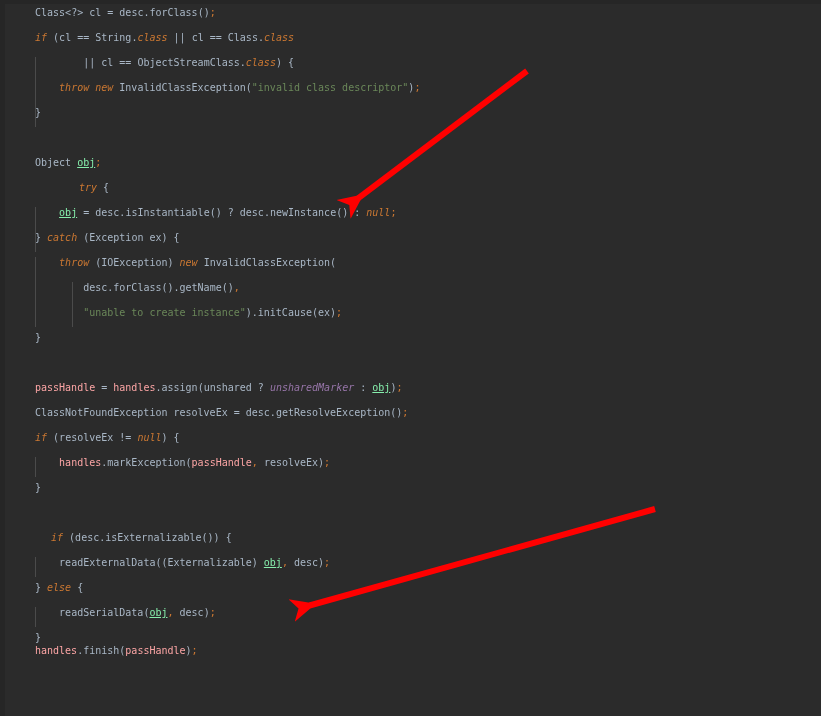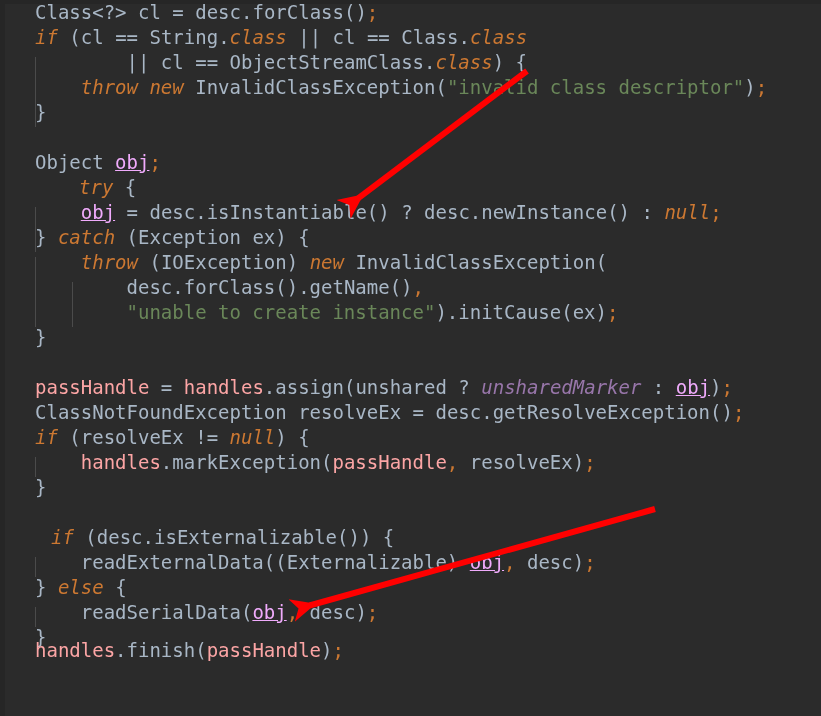--- a/index.html
+++ b/index.html
@@ -34,37 +34,37 @@
     left: 0; top: 0;
     width: 821px;
     height: 716px;
   }
   .line {
     position: absolute;
     left: 0;
     height: 25px;
     line-height: 25px;
     white-space: pre;
-    font-size: 19px;
+    font-size: 10px;
     letter-spacing: 0px;
     color: #a9b7c6;
   }
   
   .guide {
     position: absolute;
     width: 1px;
     background: #4b4b4b;
   }
   
   .kw      { color: #cc7832; font-style: italic; }
   .str     { color: #6a8759; }
   .fld     { color: #fca5a5; }
   .fld-st  { color: #9876aa; font-style: italic; }
   .ident   { color: #a9b7c6; }
-  .local-u { color: #f0abfc; text-decoration: underline; }
+  .local-u { color: #86efac; text-decoration: underline; }
   .cls     { color: #a9b7c6; }
   .semi    { color: #cc7832; }
   .op      { color: #a9b7c6; }
 
   
   .arrow-layer {
     position: absolute;
     left: 0; top: 0;
     width: 821px; height: 716px;
     pointer-events: none;

